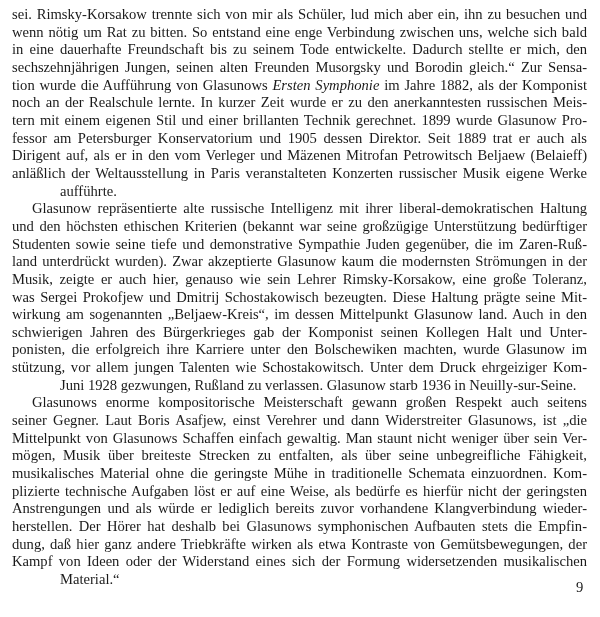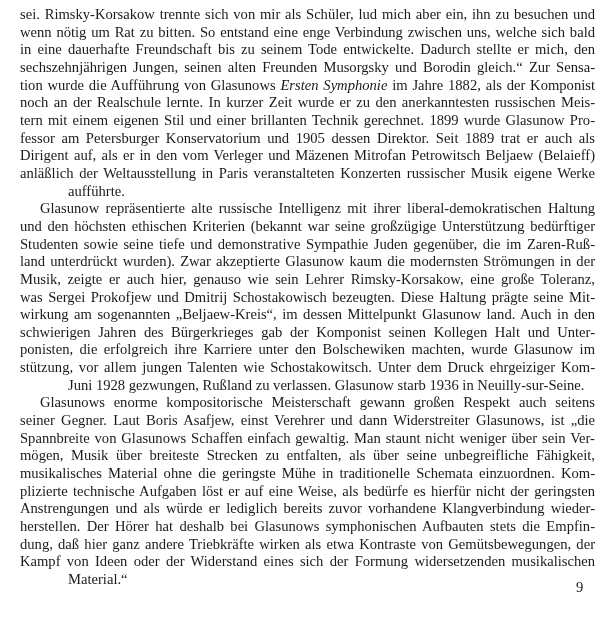--- a/index.html
+++ b/index.html
@@ -10,21 +10,21 @@
   body {
     width: 600px;
     height: 617px;
     position: relative;
     overflow: hidden;
     font-family: "Liberation Serif", "DejaVu Serif", serif;
     color: #1a1a1a;
   }
   .page {
     position: absolute;
-    left: 20px;
+    left: 12px;
     top: 6px;
     width: 575px;
   }
   .para {
     margin: 0;
     font-size: 14.6px;
     line-height: 17.65px;
     text-align: justify;
     hyphens: manual;
   }
@@ -78,21 +78,21 @@
     <span class="line">wirkung am sogenannten „Beljaew-Kreis“, im dessen Mittelpunkt Glasunow land. Auch in den</span>
     <span class="line">schwierigen Jahren des Bürgerkrieges gab der Komponist seinen Kollegen Halt und Unter-</span>
     <span class="line">ponisten, die erfolgreich ihre Karriere unter den Bolschewiken machten, wurde Glasunow im</span>
     <span class="line">stützung, vor allem jungen Talenten wie Schostakowitsch. Unter dem Druck ehrgeiziger Kom-</span>
     <span class="line last">Juni 1928 gezwungen, Rußland zu verlassen. Glasunow starb 1936 in Neuilly-sur-Seine.</span>
   </p>
 
   <p class="para">
     <span class="line indent">Glasunows enorme kompositorische Meisterschaft gewann großen Respekt auch seitens</span>
     <span class="line">seiner Gegner. Laut Boris Asafjew, einst Verehrer und dann Widerstreiter Glasunows, ist „die</span>
-    <span class="line">Spannbreite von Glasunows Schaffen einfach gewaltig. Man staunt nicht weniger über sein Ver-</span>
+    <span class="line">Mittelpunkt von Glasunows Schaffen einfach gewaltig. Man staunt nicht weniger über sein Ver-</span>
     <span class="line">mögen, Musik über breiteste Strecken zu entfalten, als über seine unbegreifliche Fähigkeit,</span>
     <span class="line">musikalisches Material ohne die geringste Mühe in traditionelle Schemata einzuordnen. Kom-</span>
     <span class="line">plizierte technische Aufgaben löst er auf eine Weise, als bedürfe es hierfür nicht der geringsten</span>
     <span class="line">Anstrengungen und als würde er lediglich bereits zuvor vorhandene Klangverbindung wieder-</span>
     <span class="line">herstellen. Der Hörer hat deshalb bei Glasunows symphonischen Aufbauten stets die Empfin-</span>
     <span class="line">dung, daß hier ganz andere Triebkräfte wirken als etwa Kontraste von Gemütsbewegungen, der</span>
     <span class="line">Kampf von Ideen oder der Widerstand eines sich der Formung widersetzenden musikalischen</span>
     <span class="line last">Material.“</span>
   </p>
 </div>

